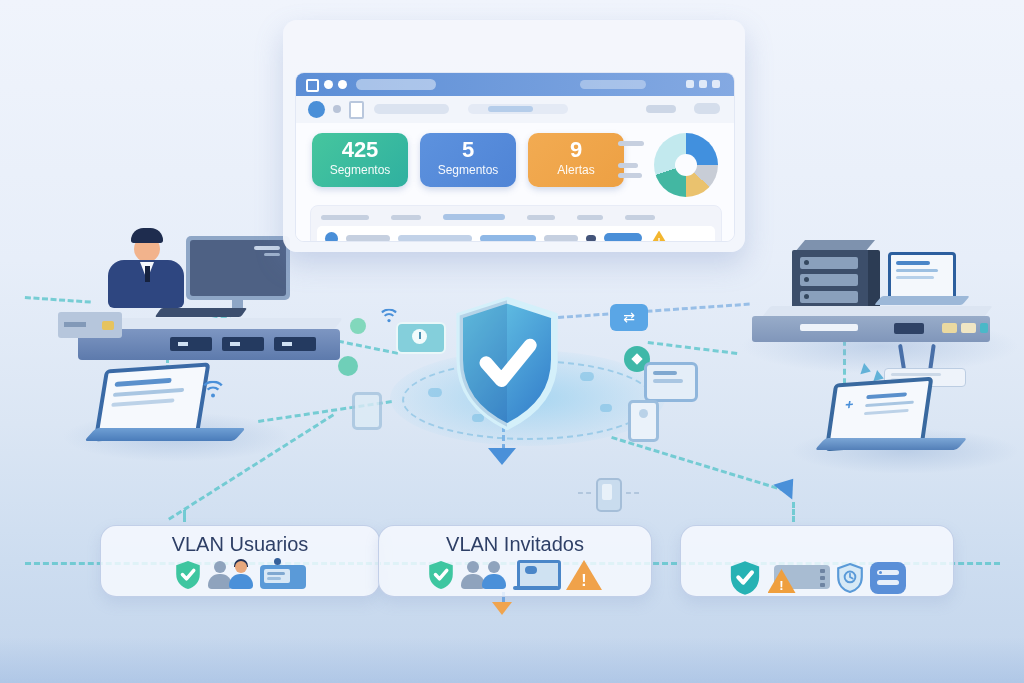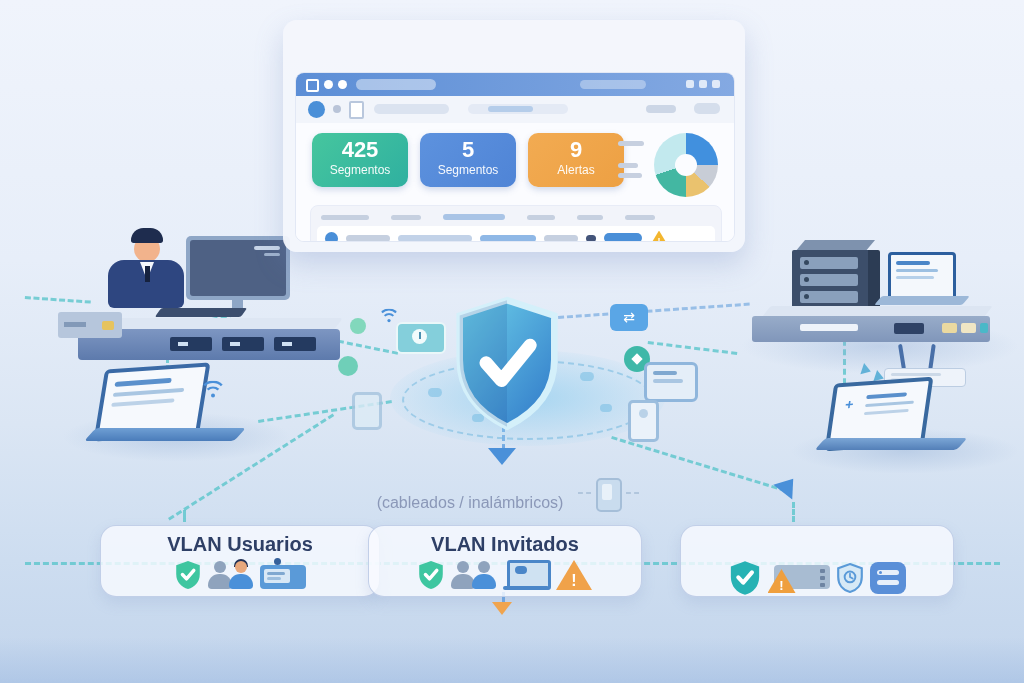--- a/index.html
+++ b/index.html
@@ -41,21 +41,21 @@
   .bar{display:inline-block;height:7px;border-radius:4px;background:#c6d0e0;}
   .tri{clip-path:polygon(50% 0,100% 100%,0 100%);display:flex;align-items:flex-end;justify-content:center;color:#fff;font-weight:bold;}
   
   .headline{position:absolute;top:266px;left:0;right:0;text-align:center;font-size:27px;font-weight:600;letter-spacing:.3px;color:#2c3d6c;z-index:3;}
   .cap-title{position:absolute;top:468px;left:170px;width:600px;text-align:center;font-size:21px;font-weight:600;color:#32406b;z-index:3;}
   .cap-sub{position:absolute;top:494px;left:170px;width:600px;text-align:center;font-size:16px;color:#8b98b8;z-index:3;}
   .footer-label{position:absolute;top:618px;left:0;right:0;text-align:center;font-size:22px;font-weight:600;color:#323f6e;z-index:3;}
   
   .vlan{position:absolute;top:525px;height:70px;background:rgba(248,250,255,.82);border:1px solid rgba(188,203,230,.9);
     border-radius:16px;box-shadow:0 6px 14px rgba(120,145,195,.18);z-index:2;}
-  .vlan .vt{text-align:center;font-size:20px;font-weight:700;color:#2e3f66;margin-top:7px;}
+  .vlan .vt{text-align:center;font-size:20px;font-weight:400;color:#2e3f66;margin-top:7px;}
   .vrow{position:absolute;left:0;right:0;top:34px;display:flex;align-items:center;justify-content:center;gap:7px;}
   .person{position:relative;width:24px;height:28px;flex:none;}
   .person .head{position:absolute;top:0;left:6px;width:12px;height:12px;border-radius:50%;background:#8fa3bd;}
   .person .body{position:absolute;bottom:0;left:0;width:24px;height:15px;border-radius:12px 12px 4px 4px;background:#8fa3bd;}
   .person.blue .head{background:#e8a87c;}
   .person.blue .hair{position:absolute;top:-2px;left:5px;width:14px;height:8px;border-radius:7px 7px 0 0;background:#203055;}
   .person.blue .body{background:#4a90d9;}
   .wifi{position:absolute;width:34px;height:26px;z-index:2;}
   .wifi i{position:absolute;left:50%;transform:translateX(-50%);border:3px solid transparent;border-top-color:#4a90d9;border-radius:50%;}
   .wifi .w1{width:28px;height:28px;top:0;}
@@ -282,21 +282,20 @@
   <div class="abs" style="left:814px;top:380px;width:190px;height:86px;z-index:2">
     <div style="position:absolute;left:16px;top:0;width:90px;height:60px;background:#f6f9fd;border:4px solid #39699f;border-radius:5px;transform:skewX(-12deg) rotate(-4deg)">
       <span class="abs" style="left:10px;top:10px;width:12px;height:12px;color:#4a90d9;font-size:14px;font-weight:bold">+</span>
       <span class="bar placeholder-bar" style="position:absolute;left:30px;top:10px;width:40px;height:4px;background:#5a90cc"></span>
       <span class="bar placeholder-bar" style="position:absolute;left:30px;top:19px;width:48px;height:3px;background:#a9c6e2"></span>
       <span class="bar placeholder-bar" style="position:absolute;left:30px;top:27px;width:44px;height:3px;background:#bcd2e8"></span>
     </div>
     <div style="position:absolute;left:6px;top:58px;width:142px;height:12px;background:linear-gradient(#7ba6d6,#537fb8);border-radius:3px;transform:skewX(-42deg)"></div>
   </div>
 
-  <div class="cap-sub">(cableados / inalámbricos)</div>
   <div class="dash gray" style="left:578px;top:492px;width:13px"></div>
   <div class="chip" style="left:596px;top:478px;width:22px;height:30px;background:#c9dcee;border:2px solid #a5bed8;border-radius:5px;z-index:3">
     <span class="abs" style="left:4px;top:4px;width:10px;height:16px;background:#e8f1f9;border-radius:2px"></span>
   </div>
   <div class="dash gray" style="left:626px;top:492px;width:13px"></div>
 
   <div class="vlan" style="left:100px;width:278px">
     <div class="vt">VLAN Usuarios</div>
     <div class="vrow">
       <svg width="26" height="30" viewBox="0 0 24 28">
@@ -315,21 +314,21 @@
       <span style="position:relative;width:46px;height:28px;flex:none">
         <span class="abs" style="left:14px;top:-3px;width:7px;height:7px;border-radius:50%;background:#35609a"></span>
         <span class="abs" style="left:0;top:4px;width:46px;height:24px;background:#5a9ad8;border-radius:4px"></span>
         <span class="abs" style="left:4px;top:8px;width:26px;height:14px;background:#d8e8f6;border-radius:2px"></span>
         <span class="bar placeholder-bar" style="position:absolute;left:7px;top:11px;width:18px;height:3px;background:#7fa8d0"></span>
         <span class="bar placeholder-bar" style="position:absolute;left:7px;top:16px;width:14px;height:3px;background:#9cbede"></span>
       </span>
     </div>
   </div>
 
-  <div class="vlan" style="left:368px;width:272px">
+  <div class="vlan" style="left:378px;width:272px">
     <div class="vt">VLAN Invitados</div>
     <div class="vrow">
       <svg width="26" height="30" viewBox="0 0 24 28">
           <path d="M12 1 L23 5 V13 C23 20.5 18.3 25.4 12 27 C5.7 25.4 1 20.5 1 13 V5 Z" fill="#3ec6a0"></path>
           <path d="M6.8 13.5 L10.6 17.6 L17.4 9.6" fill="none" stroke="#fff" stroke-width="3.2" stroke-linecap="round" stroke-linejoin="round"></path>
         </svg>
       <span class="person">
           <span class="head"></span>
           <span class="body"></span>
         </span>

